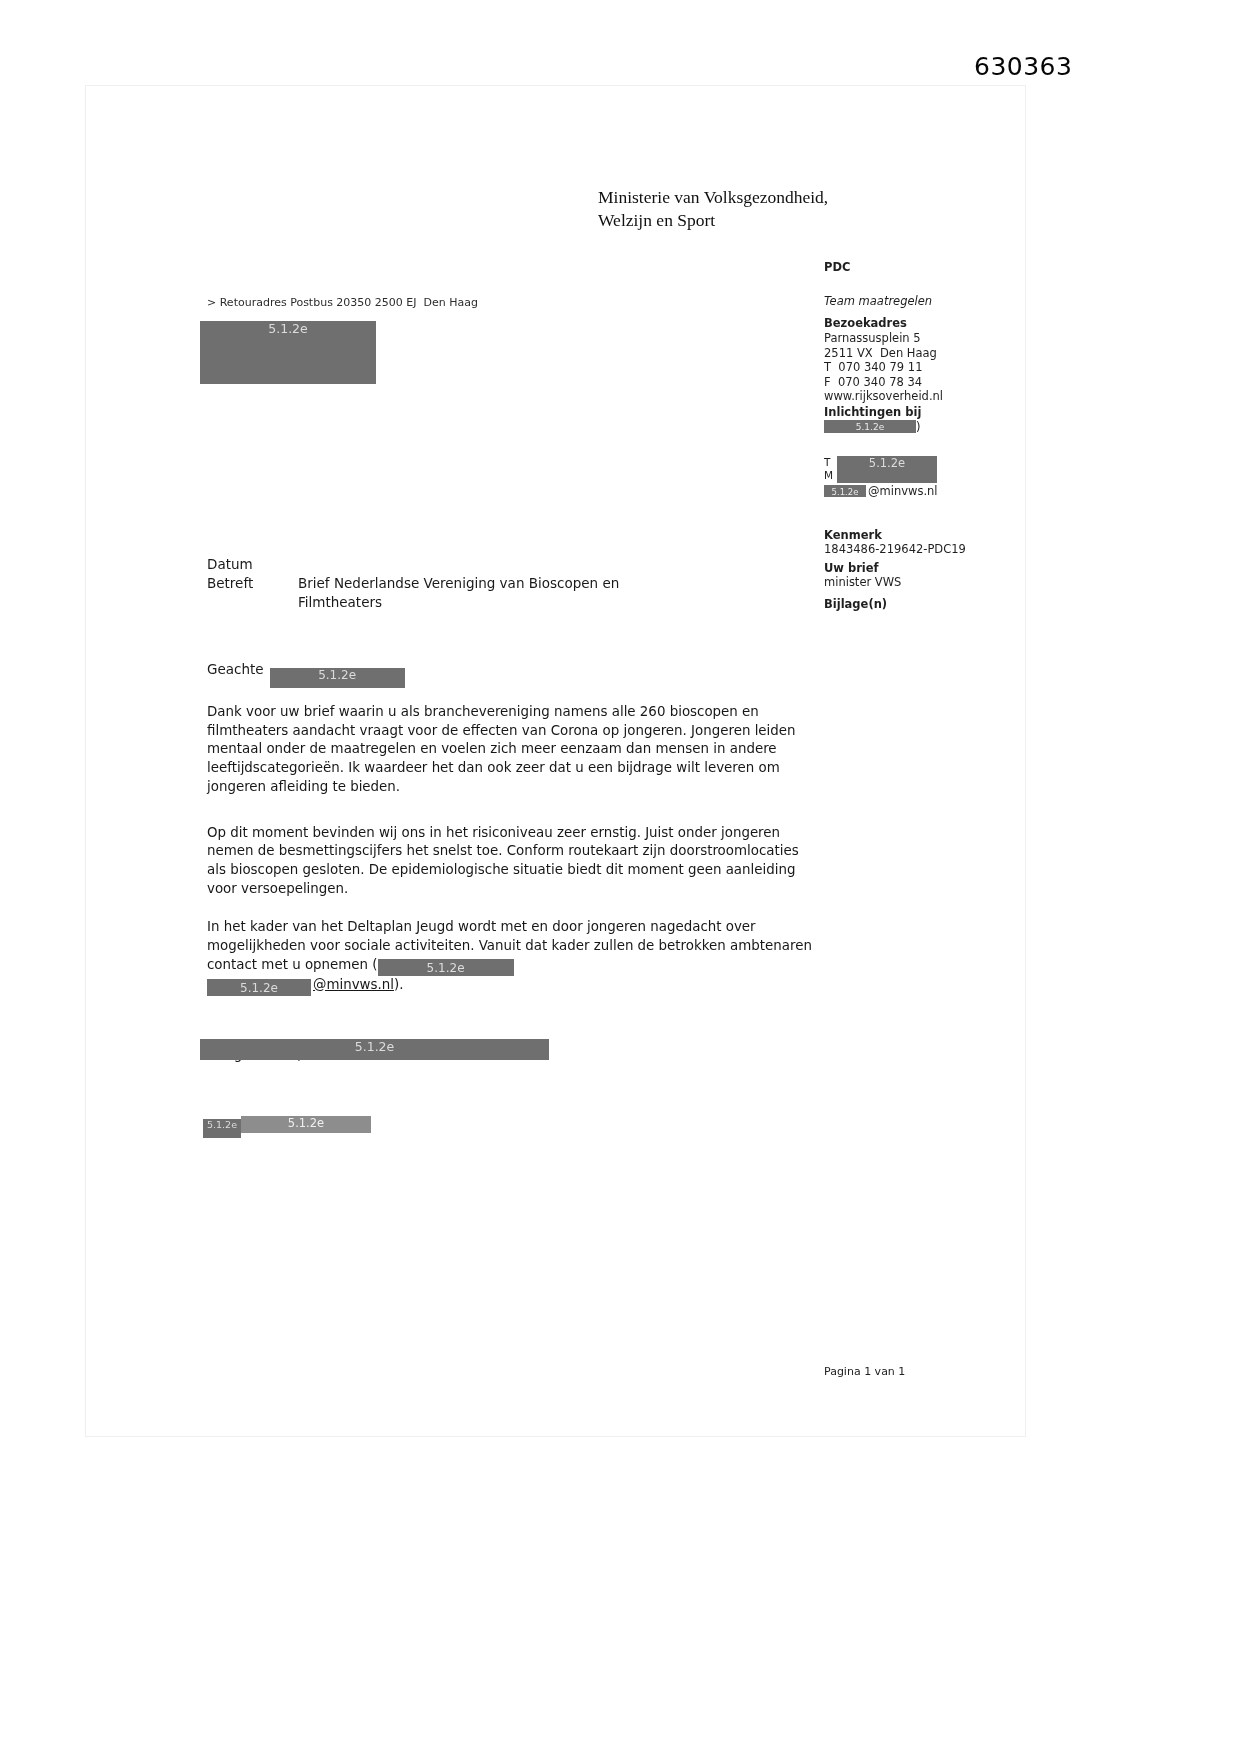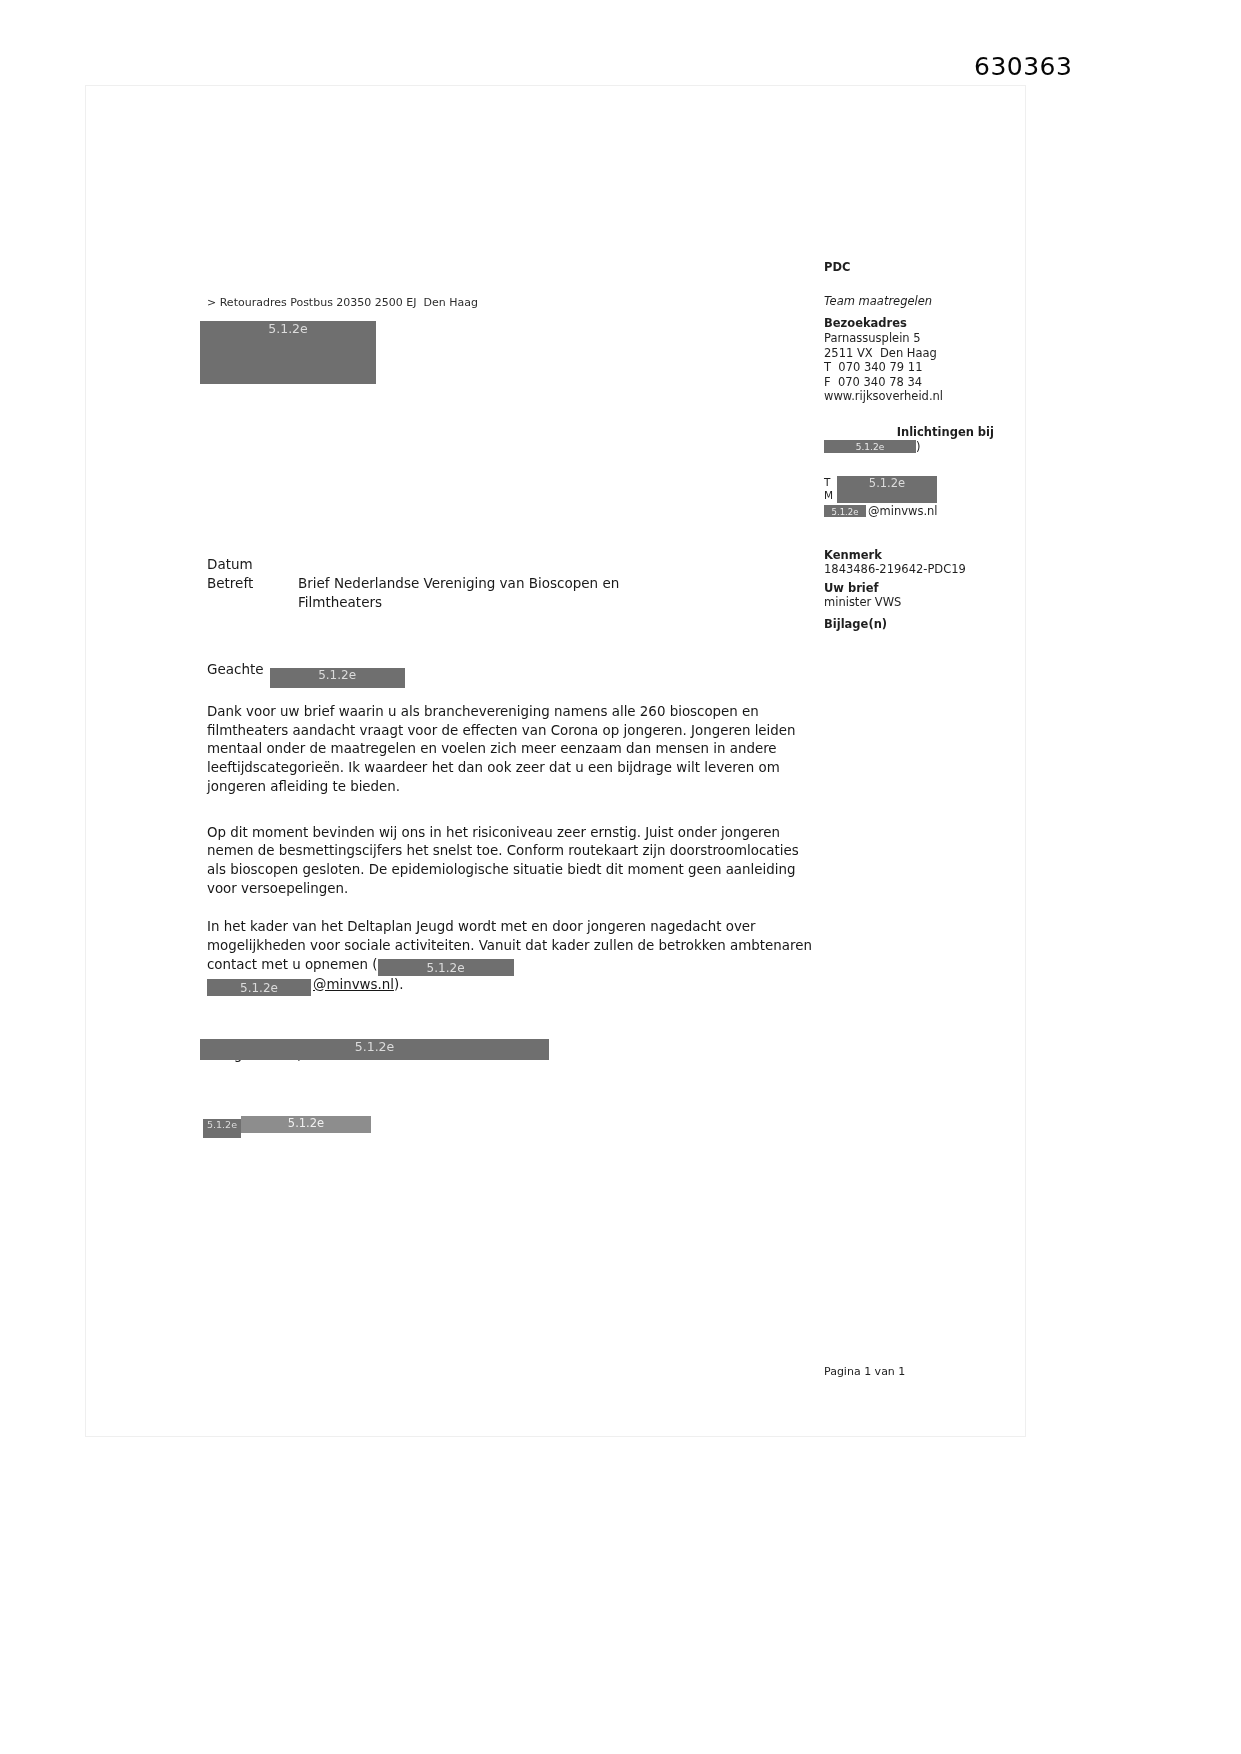--- a/index.html
+++ b/index.html
@@ -20,21 +20,21 @@
 
   #addr-redaction { position:absolute; left:200px; top:321px; width:176px; height:63px; font-size:12.5px; }
 
   
   #sidebar { position:absolute; left:824px; top:260px; width:170px; font-size:11.5px; line-height:14px; color:#1f1f1f; }
   .sb-bold { font-weight:bold; }
   .sb-line { white-space:pre-wrap; line-height:14.5px; }
   .sb-team { margin-top:20px;font-style:italic; }
   .sb-bezoekadres { margin-top:8px; }
   .sb-addr { margin-top:1px; }
-  .sb-inlichtingen { margin-top:21px;text-align:right; }
+  .sb-inlichtingen { margin-top:1px; }
   .sb-inl-row { display:flex; align-items:center; margin-top:1px; }
   .sb-r1 { width:92px; height:13px; font-size:9px; color:#eaeaea; }
   .sb-tm { display:flex; margin-top:22px; }
   .tm-letters { font-size:10.5px; line-height:13.5px; width:13px; }
   .sb-r2 { width:100px; height:27px; font-size:11.5px; }
   .sb-email { display:flex; align-items:center; margin-top:1px; }
   .sb-r3 { width:42px; height:12px; font-size:8.5px; color:#eaeaea; margin-right:2px; }
   .sb-kenmerk { margin-top:30px; }
   .sb-uwbrief { margin-top:5px; }
   .sb-bijlagen { margin-top:8px; }
@@ -66,20 +66,24 @@
 </style>
 </head>
 <body>
 
 <div class="canvas">
 
   <div class="scan-edge"></div>
 
   <div id="doc-number">630363</div>
 
+  <div id="ministry">
+    <div>Ministerie van Volksgezondheid,</div>
+    <div>Welzijn en Sport</div>
+  </div>
 
   <div id="retouradres">&gt; Retouradres Postbus 20350 2500 EJ  Den Haag</div>
 
   <div id="addr-redaction" class="redaction">
     <span>5.1.2e</span>
   </div>
 
   <aside id="sidebar">
     <div class="sb-bold">PDC</div>
     <div class="sb-team">Team maatregelen</div>

